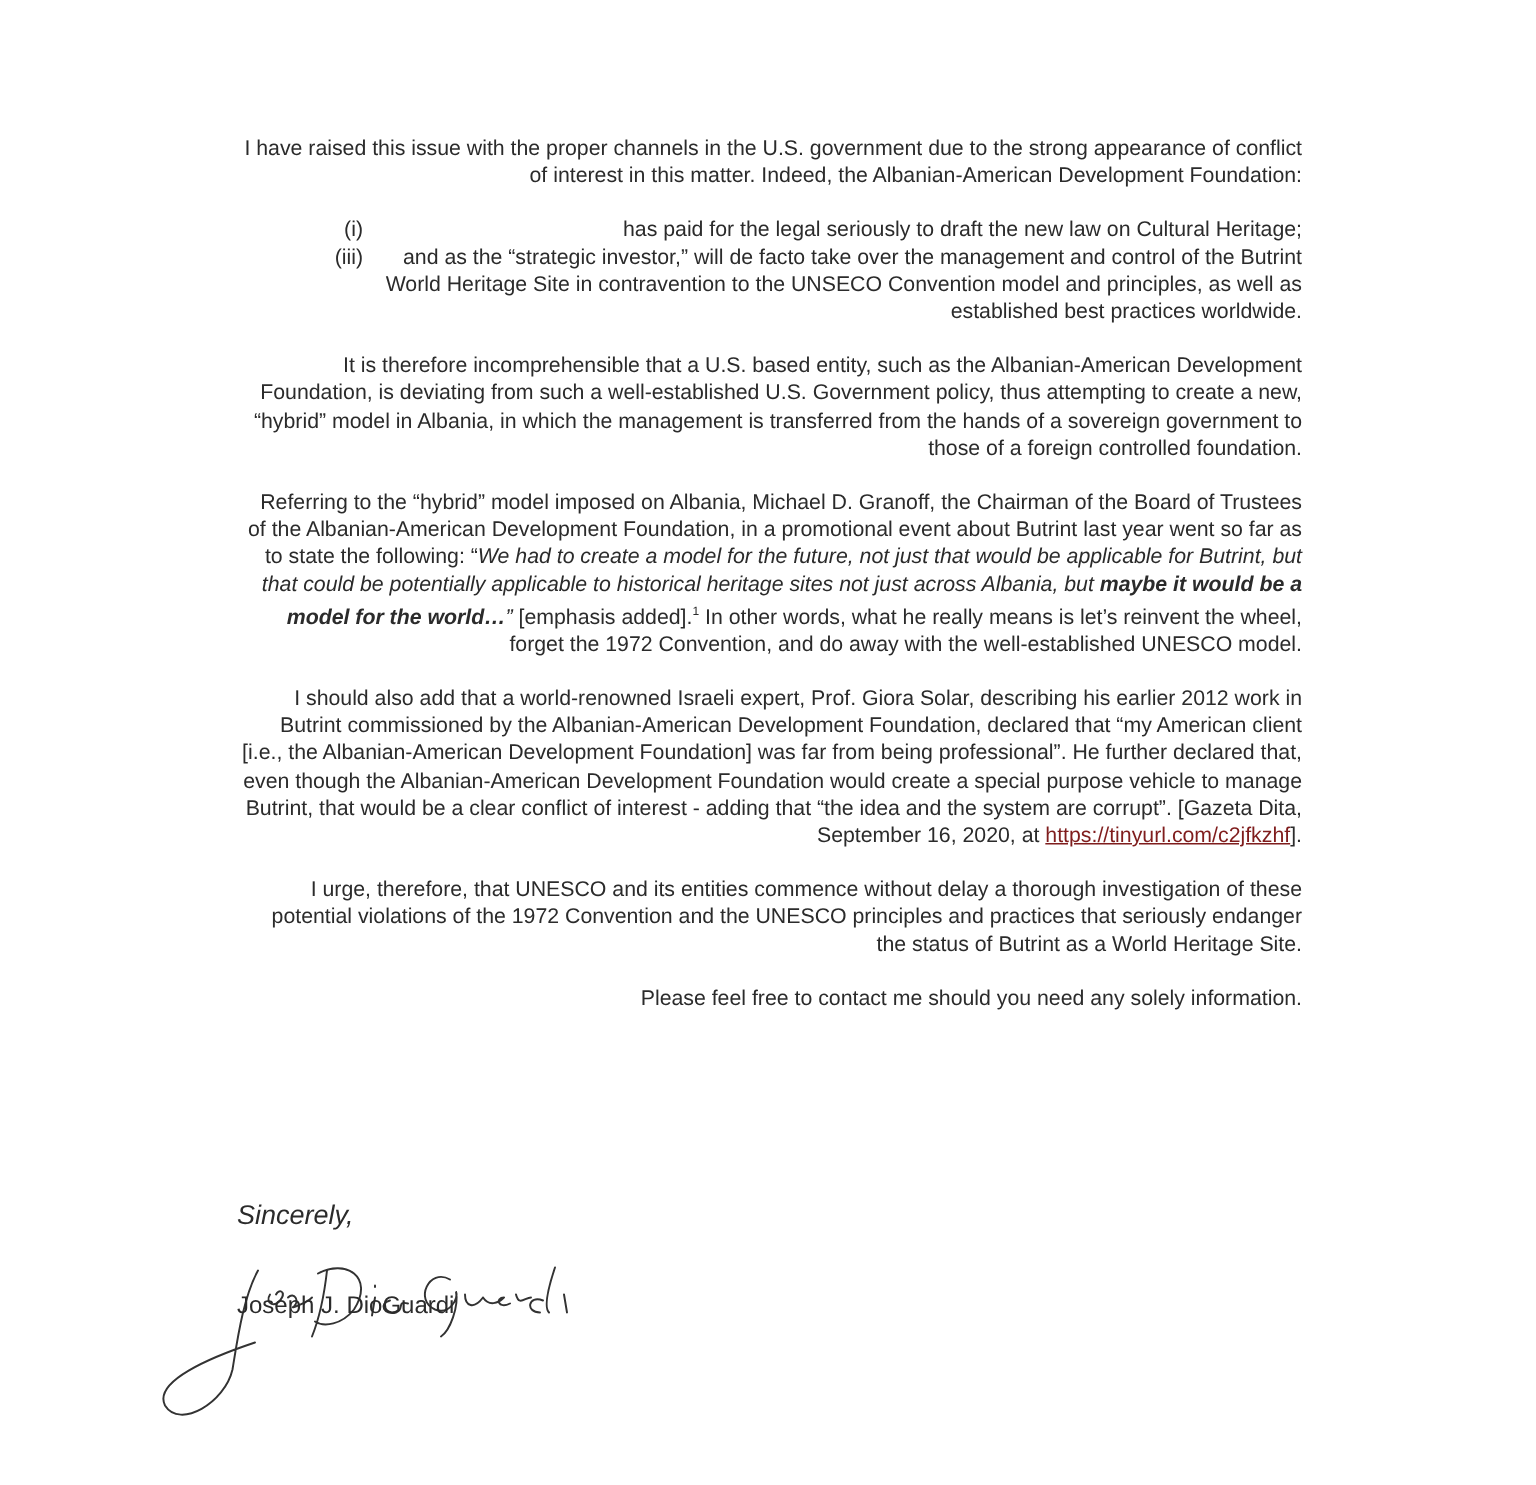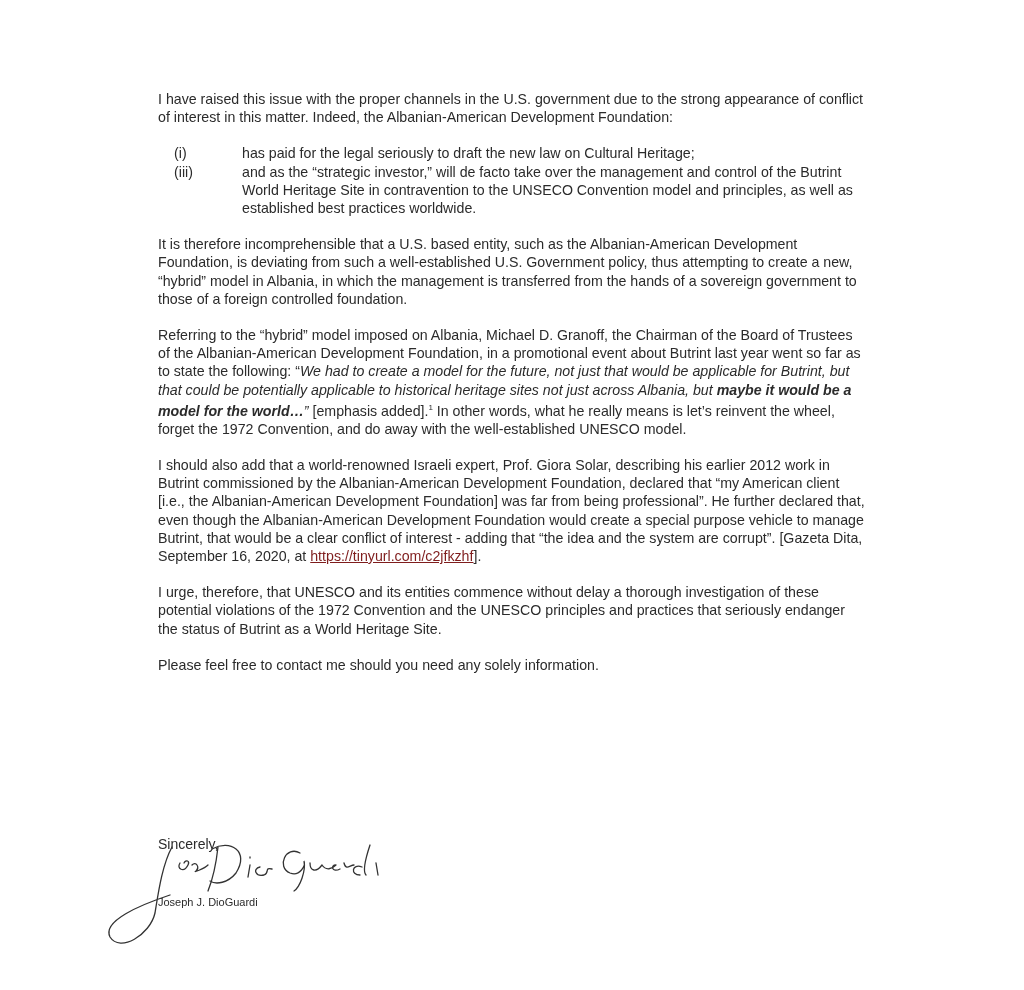--- a/index.html
+++ b/index.html
@@ -1,27 +1,27 @@
 <!DOCTYPE html>
 <html><head>
 <meta charset="utf-8">
 <style>
   html, body { margin: 0; padding: 0; background: #ffffff; }
   body { width: 1024px; height: 990px; position: relative; overflow: hidden;
          font-family: "Liberation Sans", sans-serif; color: #2b2b2b; }
-  .page { position: absolute; left: 158px; top: 90px; width: 710px; font-size: 14.2px; line-height: 18.2px; }
+  .page { position: absolute; left: 158px; top: 90px; width: 710px; font-size: 14.2px; line-height: 18.2px; text-align: right; }
   .para { margin: 0 0 18px 0; }
   .list { margin: 0 0 18px 16px; padding: 0; }
   .li { display: flex; }
   .li .num { width: 68px; flex: none; }
   .li .txt { flex: 1; }
   .link { color: #7f1d1d; text-decoration: underline; }
   .bold { font-weight: bold; }
-  .closing { position: absolute; left: 158px; top: 836px; font-size: 14px; }
-  .signame { position: absolute; left: 158px; top: 896px; font-size: 11px; }
+  .closing { position: absolute; left: 158px; top: 800px; font-size: 18px; font-style: italic; }
+  .signame { position: absolute; left: 158px; top: 862px; font-size: 16px; }
   .sig { position: absolute; left: 100px; top: 825px; }
 </style>
 </head>
 <body>
 
 <div class="page">
   <p class="para">I have raised this issue with the proper channels in the U.S. government due to the strong appearance of conflict of interest in this matter. Indeed, the Albanian-American Development Foundation:</p>
   <div class="list">
     <div class="li">
       <span class="num">(i)</span>

